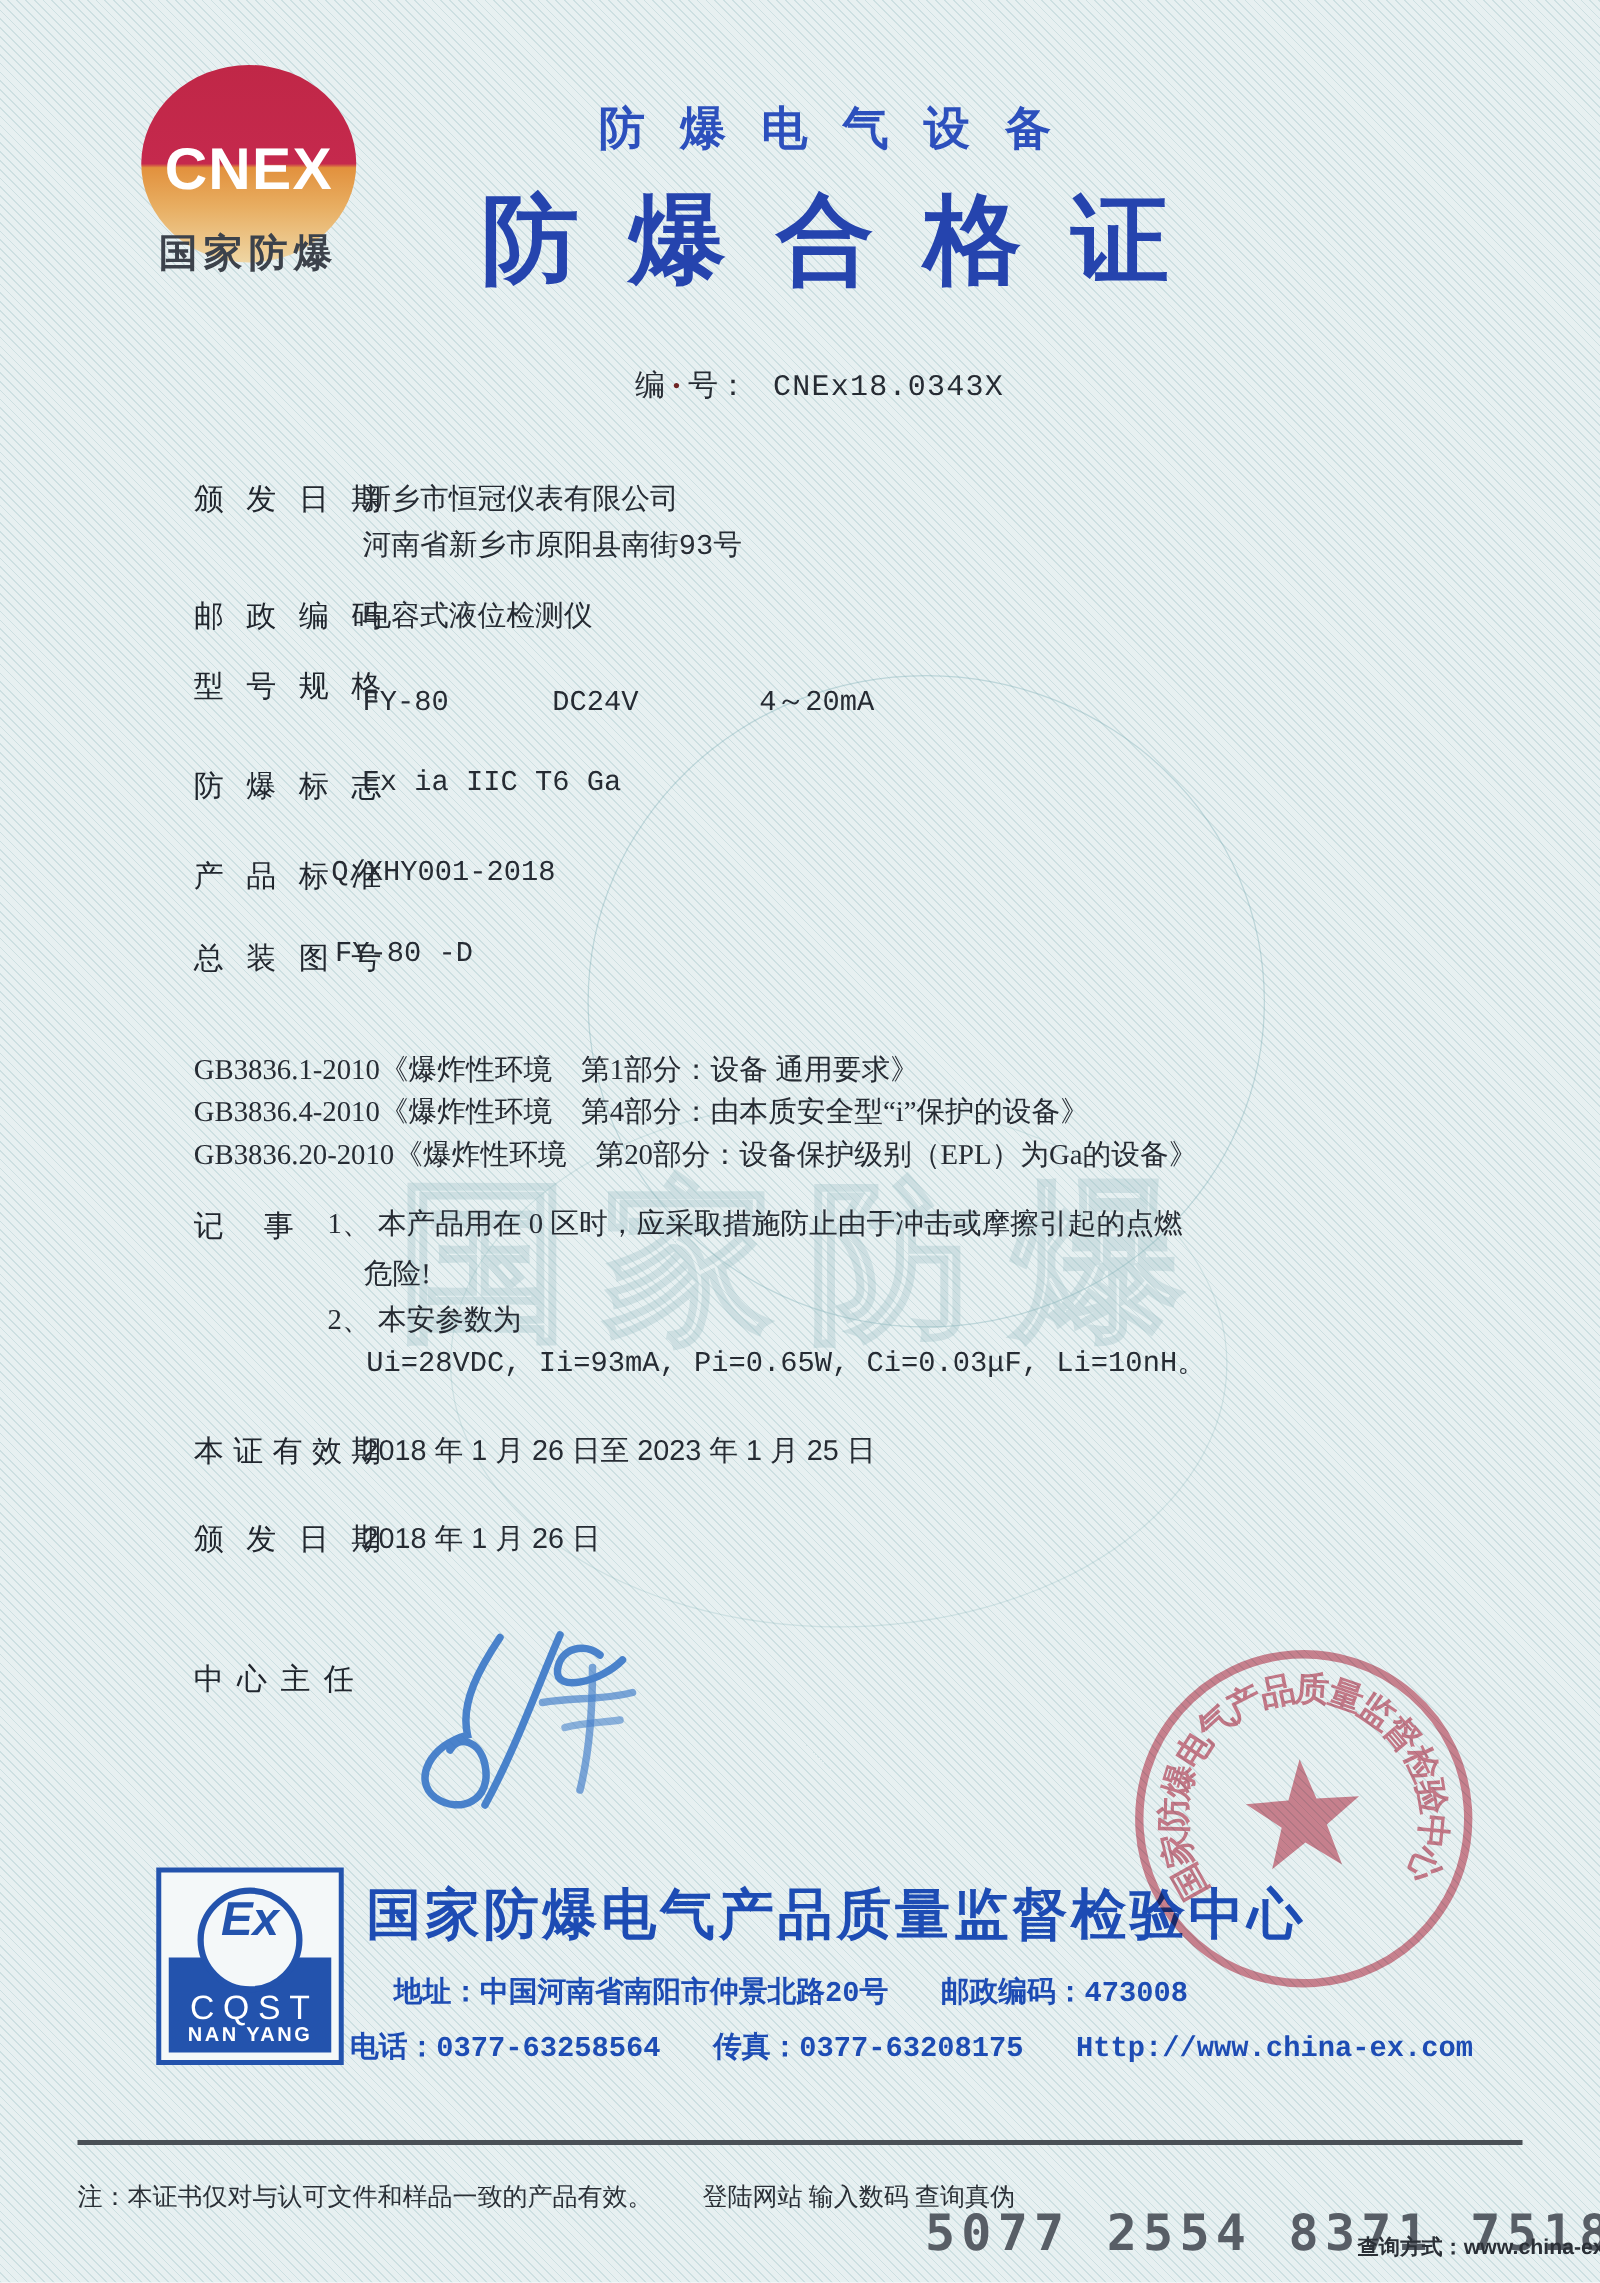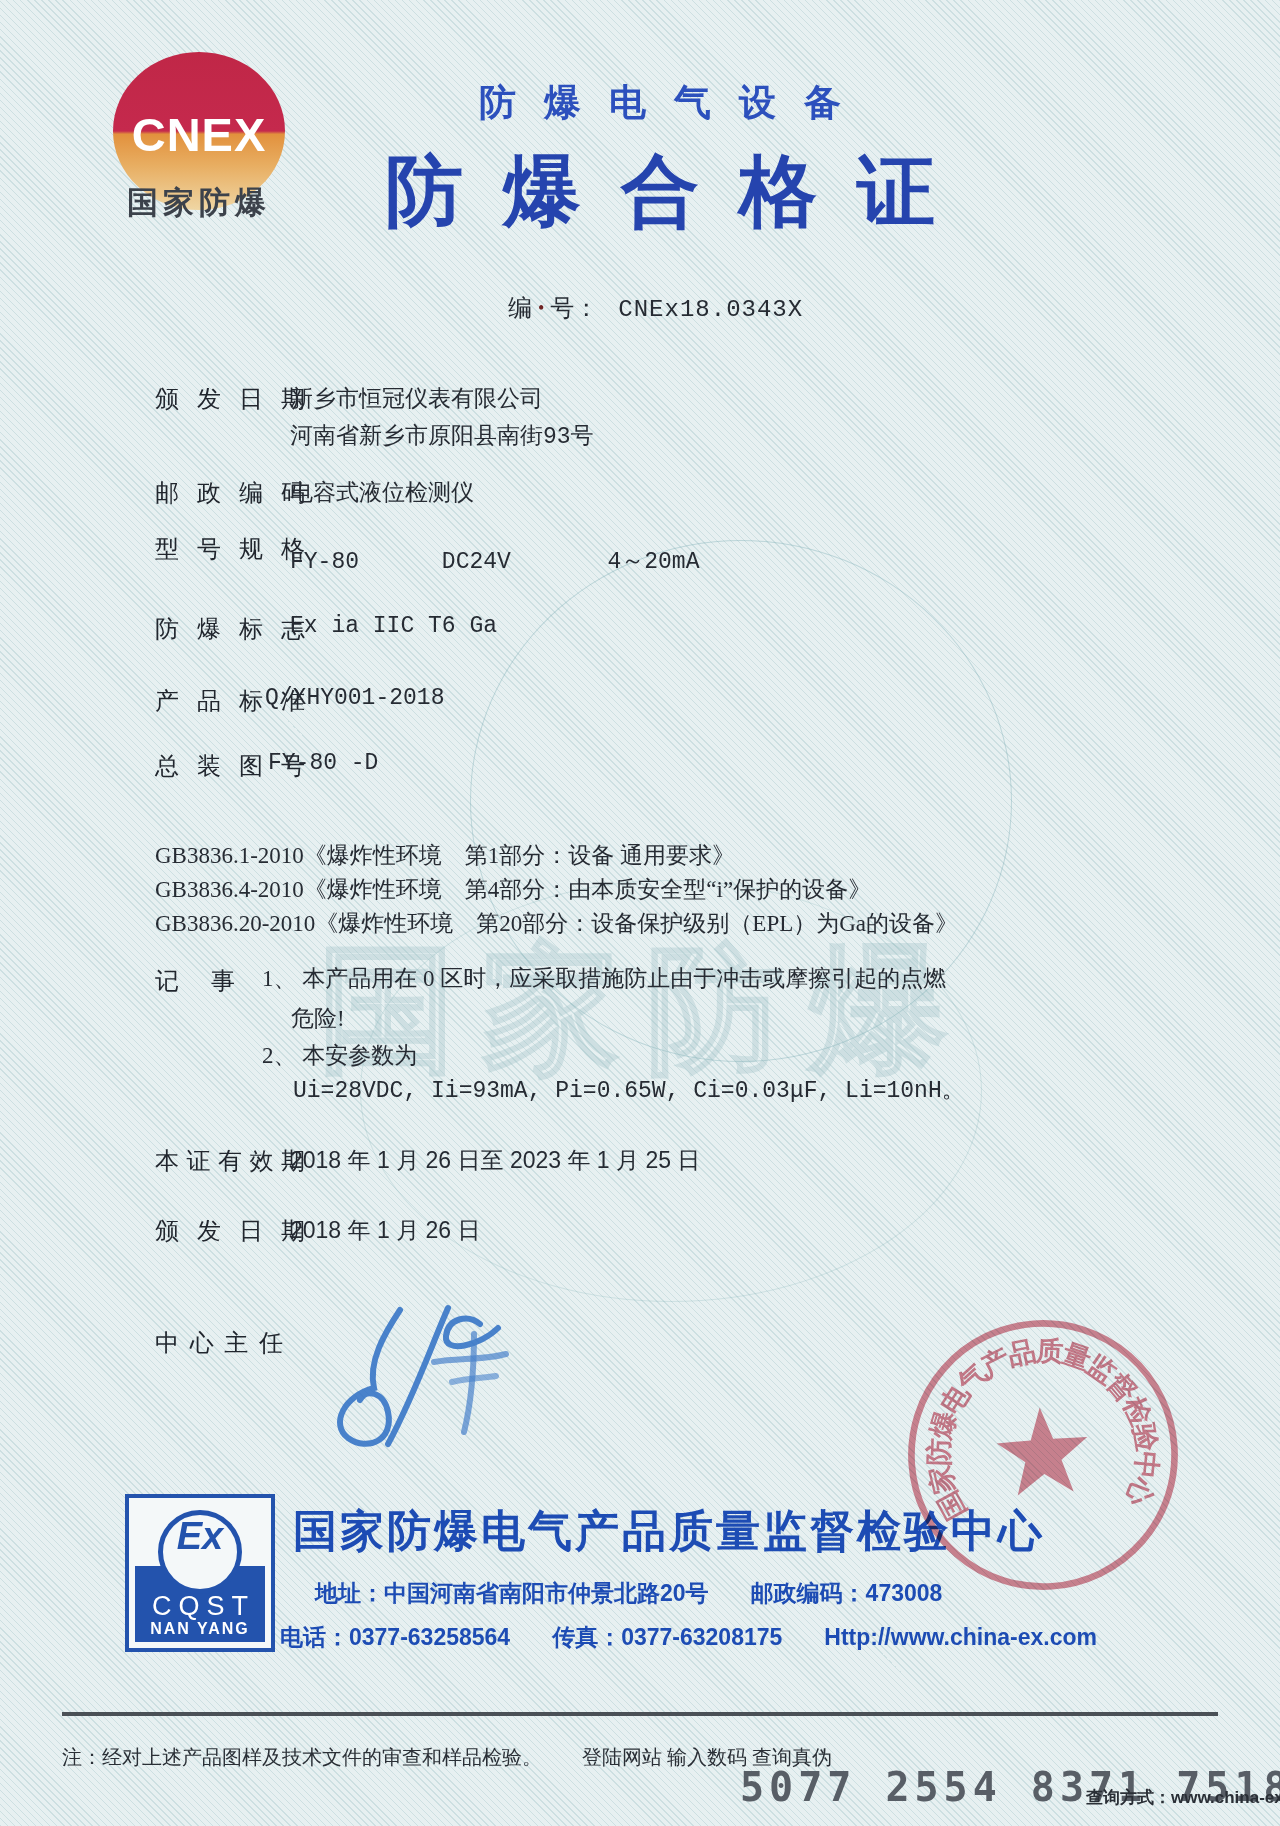--- a/index.html
+++ b/index.html
@@ -83,21 +83,21 @@
     width:84px;height:84px;border-radius:50%;border:5px solid #2353ad;background:#f4f8f9;
     display:flex;align-items:flex-start;justify-content:center;box-sizing:border-box;
   }
   .ex-logo .circle span{font-family:"Liberation Sans",sans-serif;font-weight:bold;font-style:italic;font-size:38px;color:#2353ad;}
   .org-name{
     position:absolute;left:293px;top:1502px;width:760px;z-index:2;
     font-family:"Liberation Sans",sans-serif;font-weight:bold;
     font-size:44px;color:#1d4cb4;letter-spacing:3px;white-space:nowrap;
   }
   .blue-line{
-    position:absolute;z-index:2;font-family:Liberation Sans, sans-serif;font-weight:bold;
+    position:absolute;z-index:2;font-family:Liberation Mono, monospace;font-weight:bold;
     font-size:23px;color:#1d4cb4;white-space:nowrap;
   }
   .blue-line .gap{margin-left:42px;}
   
   .divider{position:absolute;left:62px;top:1712px;width:1156px;height:4px;background:#4a5056;z-index:1;}
   .note{position:absolute;left:62px;top:1744px;font-size:20px;color:#2a2f36;z-index:1;white-space:nowrap;}
   .code{
     position:absolute;left:740px;top:1764px;z-index:1;
     font-family:"DejaVu Sans Mono",monospace;font-weight:bold;
     font-size:40px;color:#585e66;letter-spacing:5px;white-space:nowrap;
@@ -230,19 +230,19 @@
 
   <div class="blue-line" style="left:315px;top:1578px">
     <span>地址：</span><span>中国河南省南阳市仲景北路20号</span><span class="gap">邮政编码：</span><span>473008</span>
   </div>
 
   <div class="blue-line" style="left:280px;top:1622px">
     <span>电话：</span><span>0377-63258564</span><span class="gap">传真：</span><span>0377-63208175</span><span class="gap">Http://www.china-ex.com</span>
   </div>
 
   <div class="divider"></div>
-  <div class="note">注：经对上述产品图样及技术文件的审查和样品检验。　　登陆网站 输入数码 查询真伪</div>
+  <div class="note">注：本证书仅对与认可文件和样品一致的产品有效。　　登陆网站 输入数码 查询真伪</div>
   <div class="code">5077 2554 8371 7518</div>
   <div class="query">
     <span>查询方式：</span><span>www.china-ex.com</span>
   </div>
 
 </div>
 
 </body></html>

